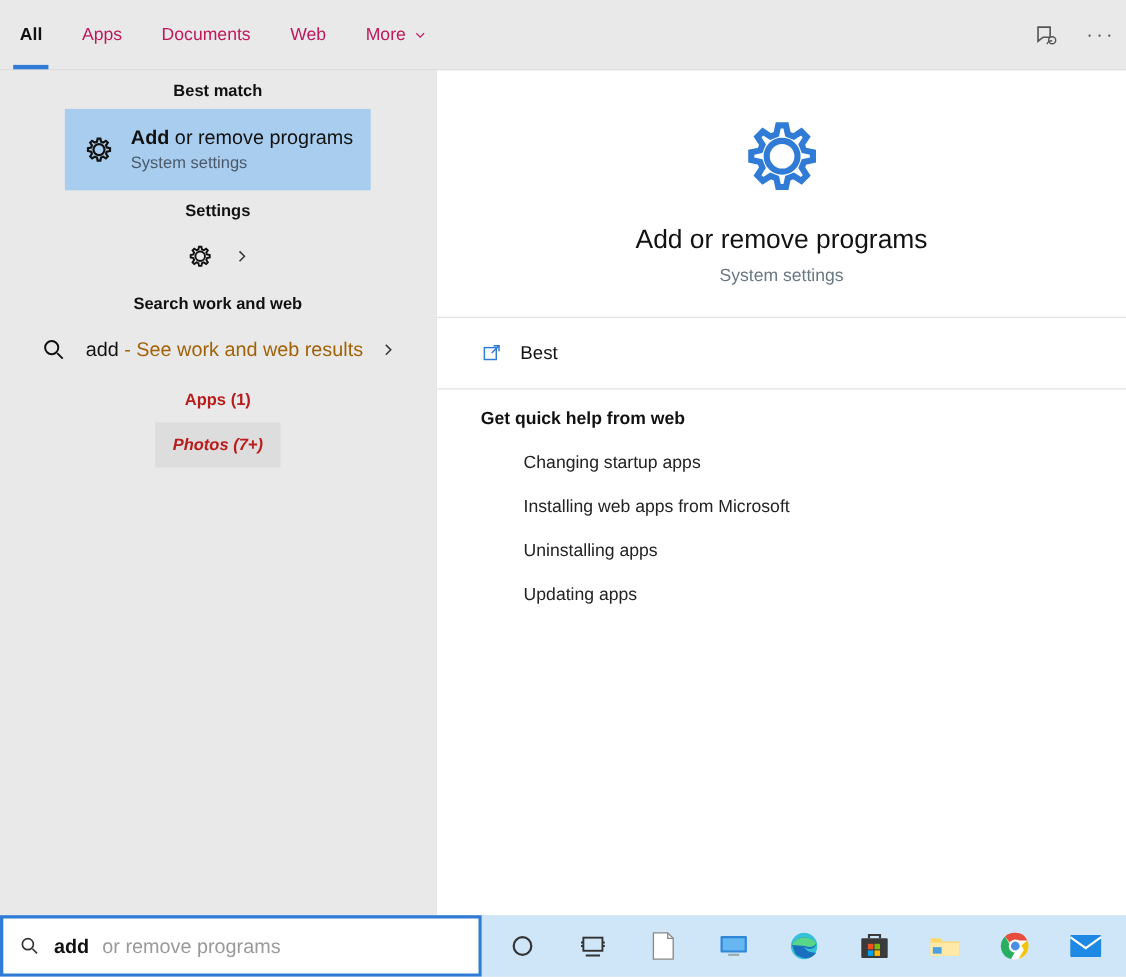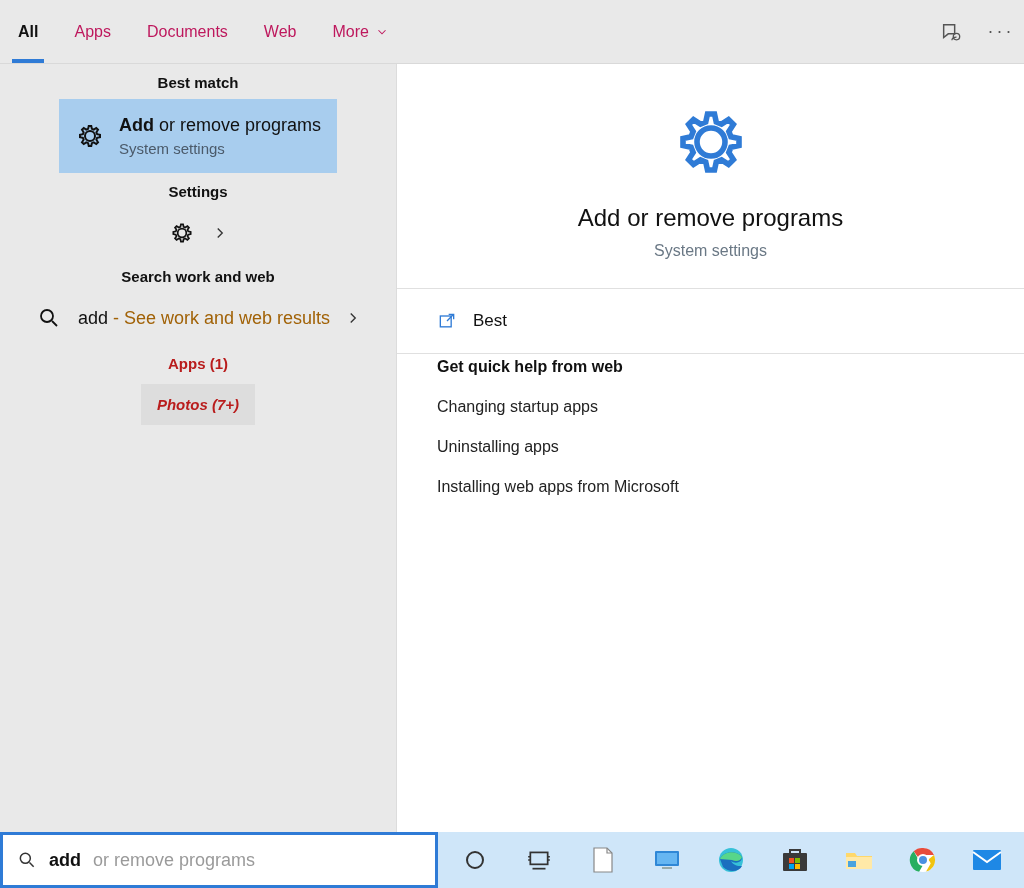--- a/index.html
+++ b/index.html
@@ -59,22 +59,22 @@
   
   .dp-header { display:flex; flex-direction:column; align-items:center; gap:10px; padding-bottom: 28px; }
   .dp-title { font-size: 24px; color:#111; font-weight:400; margin-top:10px;}
   .dp-sub   { font-size: 16px; color:#6a7885; }
   .dp-divider { border:none; border-top:1px solid #e0e0e0; margin:0 -40px; }
   .dp-action {
     display:flex; align-items:center; gap:16px; padding:22px 0;
     cursor:pointer; font-size:17px; color:#111;
   }
   .dp-action .icon { color:#2f7bd6; }
-  .qh-title { font-size:16px; font-weight:700; color:#111; margin-top:4px; }
-  .qh-link { font-size:16px; color:#222; margin-top:22px; cursor:pointer; }
+  .qh-title { font-size:16px; font-weight:700; color:#111; margin-top:18px; }
+  .qh-link { font-size:16px; color:#222; margin-top:22px; cursor:pointer;margin-left:39px; }
 
   
   .bottom { height: 56px; display:flex; }
   .searchbox {
     width: 452px; background:#ffffff; border:3px solid #2f7bd6;
     display:flex; align-items:center; padding:0 14px; gap:12px;
   }
   .typed { font-size:18px; color:#111; font-weight:600; }
   .ghost { font-size:18px; color:#9a9a9a; }
 
@@ -238,22 +238,23 @@
       <span class="icon">
         <svg width="20" height="20" viewBox="0 0 24 24">
             <use href="#ic-open"></use>
           </svg>
       </span>
       <span>Best</span>
     </div>
     <hr class="dp-divider">
     <div class="qh-title">Get quick help from web</div>
     <div class="qh-link">Changing startup apps</div>
+    <div class="qh-link">Installing web apps from Microsoft</div>
     <div class="qh-link">Uninstalling apps</div>
-    <div class="qh-link">Installing web apps from Microsoft</div>
+    <div class="qh-link">Updating apps</div>
   </div>
 </div>
 
 <div class="bottom">
   <div class="searchbox">
     <span style="color:#333">
       <svg width="20" height="20" viewBox="0 0 24 24">
           <use href="#ic-search"></use>
         </svg>
     </span>

